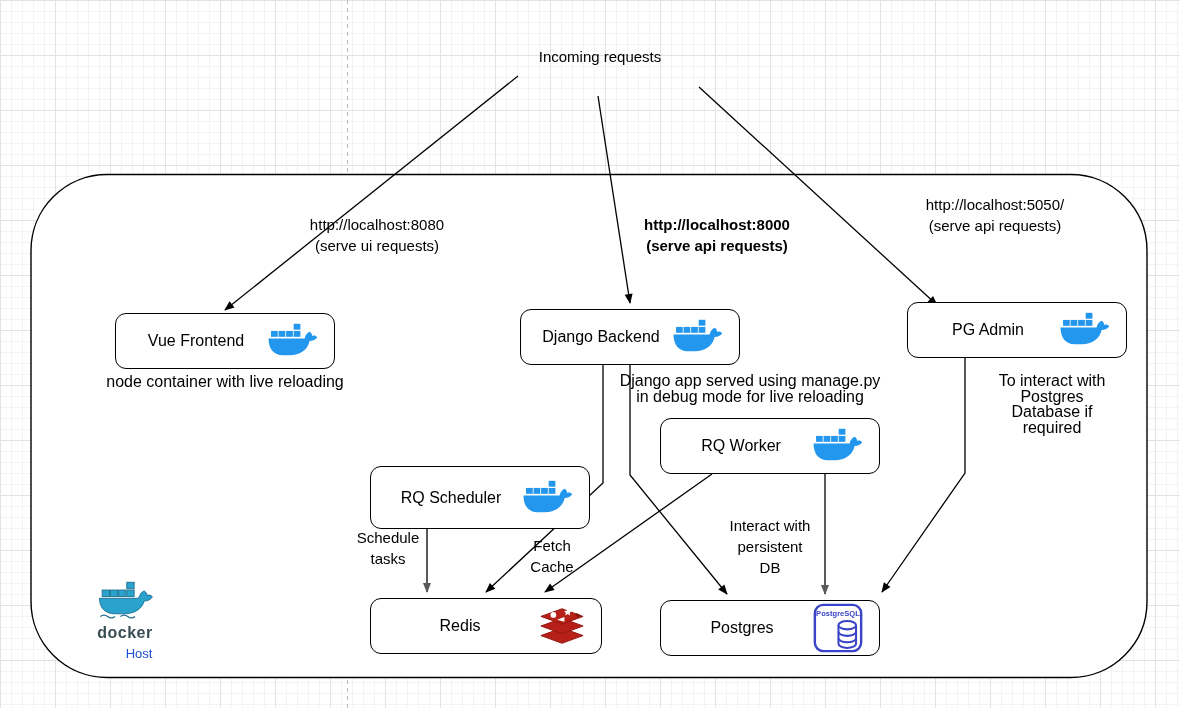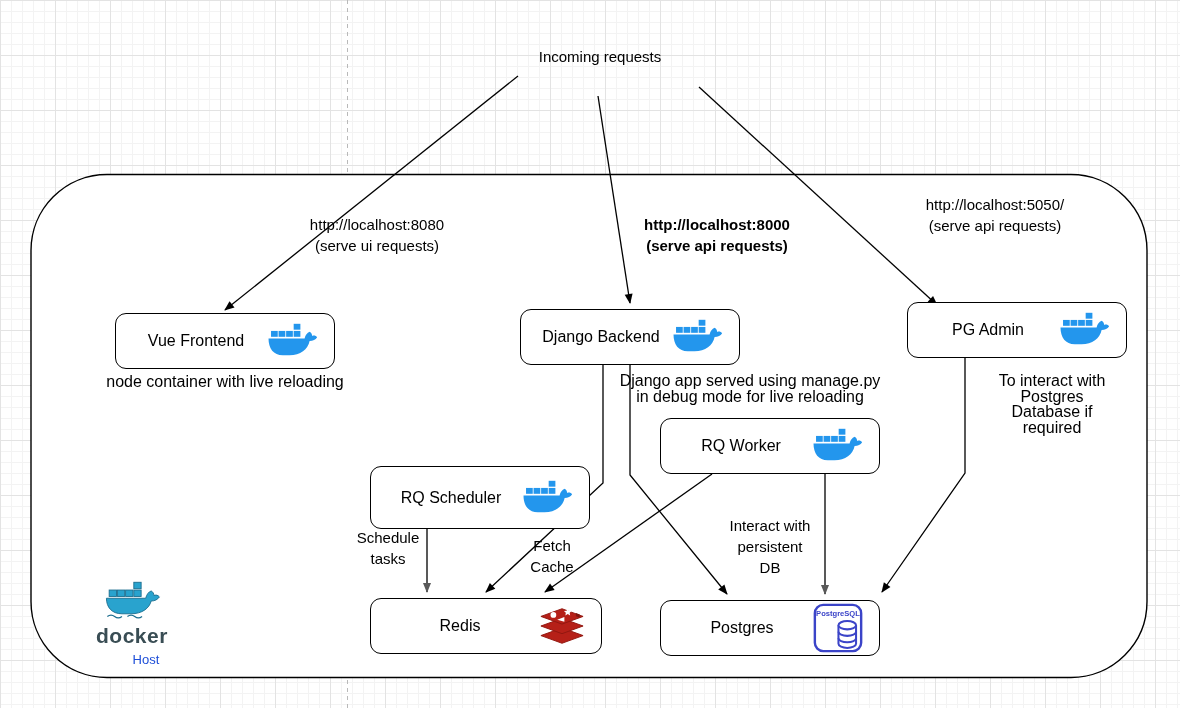--- a/index.html
+++ b/index.html
@@ -21,21 +21,21 @@
     padding:0 16px 0 10px;box-sizing:border-box;
   }
   .node .node-label{flex:1;text-align:center;font-size:16px;white-space:nowrap;}
   .node .node-icon{flex:0 0 auto;display:flex;align-items:center;border-radius:8px;}
   .lbl{position:absolute;z-index:2;transform:translate(-50%,-50%);
        text-align:center;white-space:pre-line;font-size:15px;line-height:21px;}
   .caption{position:absolute;z-index:2;transform:translate(-50%,0);
        text-align:center;white-space:pre-line;font-size:16px;line-height:15.5px;}
   .docker-logo{position:absolute;z-index:2;display:flex;flex-direction:column;
        align-items:center;}
-  .docker-word{font-size:21px;font-weight:bold;letter-spacing:.5px;color:#394d54;margin-top:-2px;}
+  .docker-word{font-size:16px;font-weight:bold;letter-spacing:.5px;color:#394d54;margin-top:-2px;}
   .host-lbl{font-size:13px;margin-top:4px;color:#1d4ed8;padding-left:28px;}
 </style>
 </head>
 <body>
 
 <svg id="edge-layer" width="1180" height="708" viewBox="0 0 1180 708">
   <defs>
     <marker id="arrB" markerUnits="userSpaceOnUse" markerWidth="14" markerHeight="12" refX="10" refY="5" orient="auto">
       <path d="M1,1 L11,5 L1,9 Z" fill="#000"></path>
     </marker>

